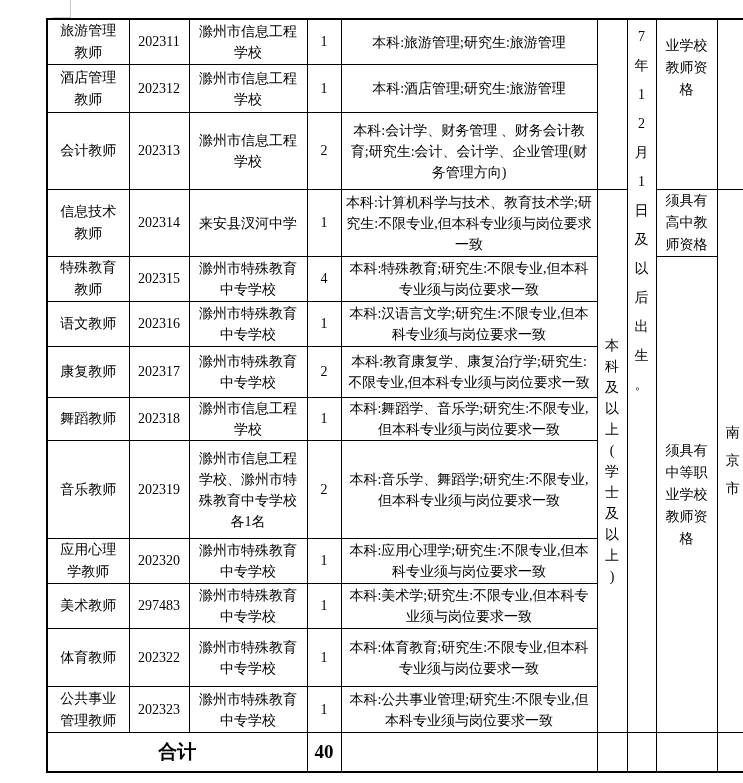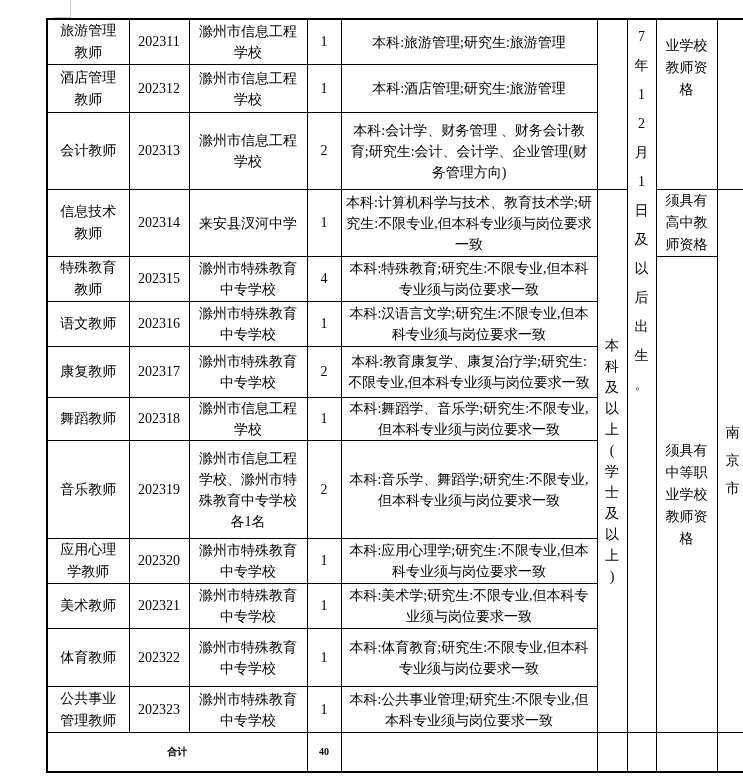--- a/index.html
+++ b/index.html
@@ -16,21 +16,21 @@
      font-size:14px;line-height:22px;padding:0;overflow:hidden;color:#000;}
   .c-pos{padding:0 7px;}
   .c-school{padding:0 8px;line-height:21px;}
   .c-req{padding:0 4px;line-height:21px;margin-top:8px;}
   .c-cert{padding:0 8px;line-height:22px;}
   .cert-top{vertical-align:top;padding-top:15px;}
   .v{white-space:pre-line;}
   .v-edu{line-height:21px;}
   .v-birth{line-height:29px;vertical-align:top;padding-top:2px;}
   .v-city{line-height:28px;}
-  tr.total td{font-weight:bold;font-size:10px;}
+  tr.total td{font-weight:bold;font-size:19px;}
 </style>
 </head>
 <body>
 
 <div id="page">
   <div class="mark-v"></div>
   <div class="mark-h"></div>
 
   <table class="doc">
     <colgroup>
@@ -143,21 +143,21 @@
       </tr>
       <tr style="height:43px">
         <td class="c-pos">应用心理学教师</td>
         <td>202320</td>
         <td class="c-school">滁州市特殊教育中专学校</td>
         <td>1</td>
         <td class="c-req">本科:应用心理学;研究生:不限专业,但本科专业须与岗位要求一致</td>
       </tr>
       <tr style="height:45px">
         <td class="c-pos">美术教师</td>
-        <td>202321</td>
+        <td>297483</td>
         <td class="c-school">滁州市特殊教育中专学校</td>
         <td>1</td>
         <td class="c-req">本科:美术学;研究生:不限专业,但本科专业须与岗位要求一致</td>
       </tr>
       <tr style="height:58px">
         <td class="c-pos">体育教师</td>
         <td>202322</td>
         <td class="c-school">滁州市特殊教育中专学校</td>
         <td>1</td>
         <td class="c-req">本科:体育教育;研究生:不限专业,但本科专业须与岗位要求一致</td>

